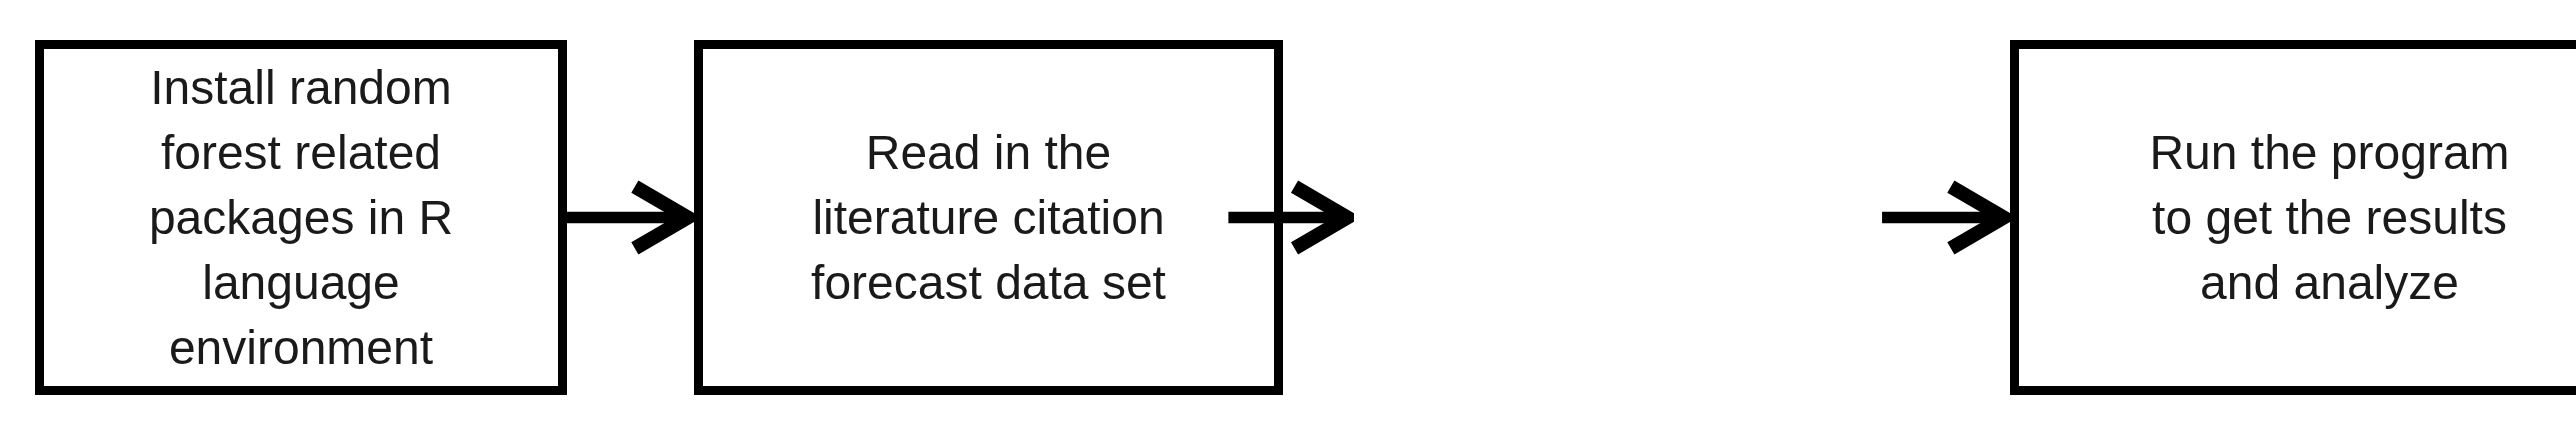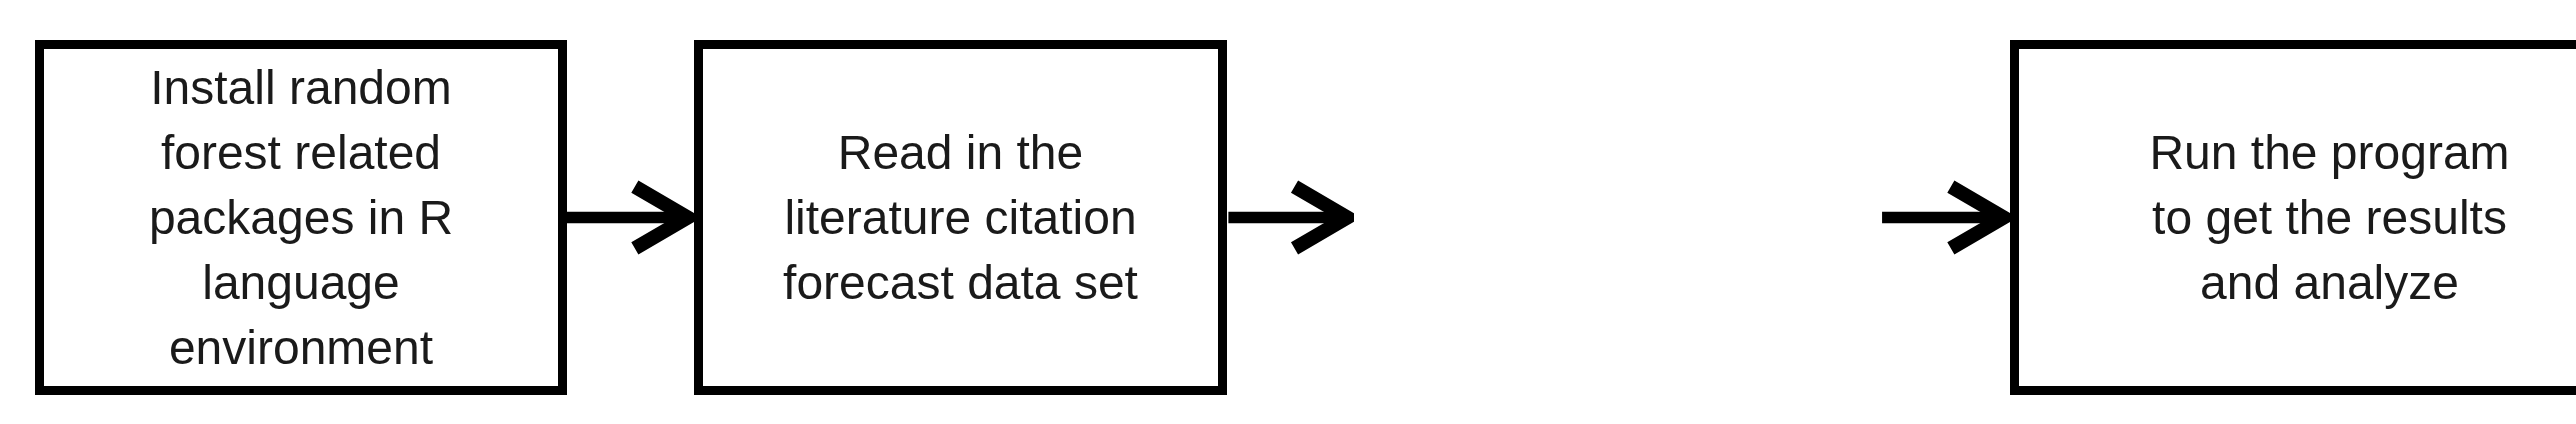--- a/index.html
+++ b/index.html
@@ -34,21 +34,21 @@
   }
   .step-label{
     white-space:pre-line;
     text-align:center;
     color:var(--text);
     font-size:48px;
     line-height:65px;
     font-weight:400;
   }
   .b1{ left:35px;   width:532px; }
-  .b2{ left:694px;  width:533px; }
+  .b2{ left:694px;  width:589px; }
   .b3{ left:1353px; width:528px; }
   .b4{ left:2010px; width:631px;padding-left:8px; }
   .arrow{
     position:absolute;
     top:157px;
     height:97px;
     display:block;
   }
   .a1{ left:566px;  width:128px; }
   .a2{ left:1228px; width:126px; }

